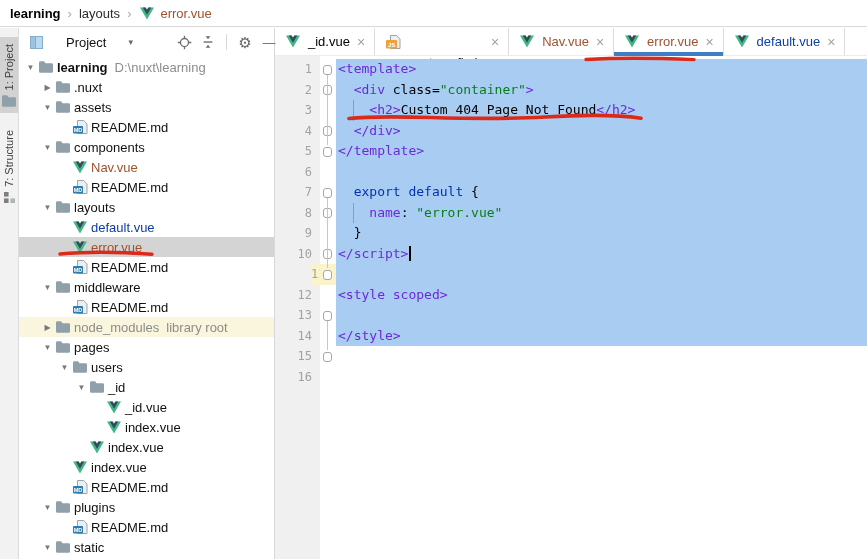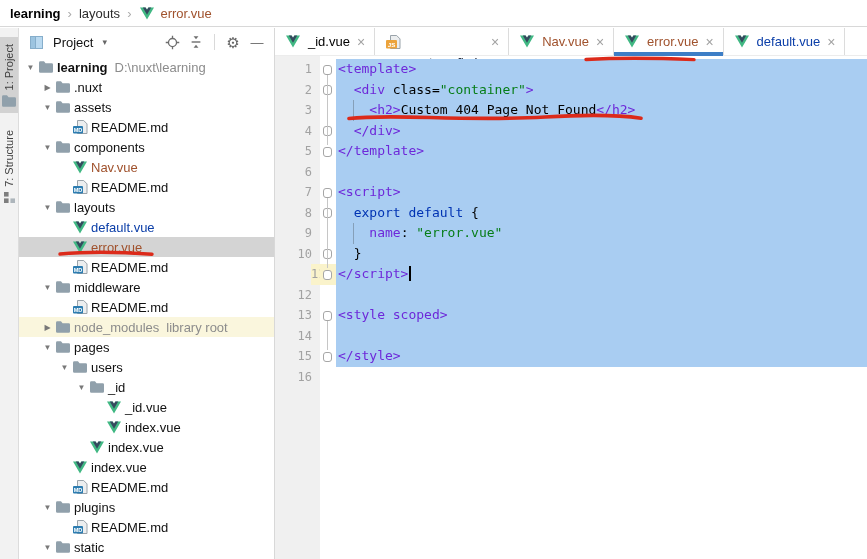--- a/index.html
+++ b/index.html
@@ -16,21 +16,21 @@
   
   .stripe{position:absolute;left:0;top:28px;bottom:0;width:19px;background:#F2F2F2;
           border-right:1px solid #DCDCDC;box-sizing:border-box;z-index:4;}
   .vtab{display:flex;flex-direction:column;align-items:center;gap:5px;padding:7px 0 6px 0;width:100%;}
   .vtab.active{background:#D2D2D2;}
   .vtext{writing-mode:vertical-rl;transform:rotate(180deg);font-size:11px;color:#3F3F3F;}
 
   
   .panel{position:absolute;left:19px;top:28px;bottom:0;width:256px;background:#fff;
          border-right:1px solid #D8D8D8;box-sizing:border-box;z-index:3;}
-  .panel-header{height:28px;display:flex;align-items:center;padding:0 8px 0 8px;font-size:13px;gap:8px;}
+  .panel-header{height:28px;display:flex;align-items:center;padding:0 8px 0 8px;font-size:13px;gap:21px;}
   .ph-title{color:#111;}
   .ph-chevron{color:#666;font-size:9px;margin-left:1px;}
   .ph-spacer{flex:1;}
   .ph-btn{width:18px;height:18px;display:flex;align-items:center;justify-content:center;color:#6E6E6E;}
   .ph-sep{width:1px;height:16px;background:#D9D9D9;margin:0 3px;}
   .gear-glyph{font-size:15px;line-height:1;color:#666;}
   .minus-glyph{font-size:13px;color:#666;}
 
   .tree{position:absolute;top:29px;left:0;right:0;bottom:0;overflow:hidden;font-size:13px;color:#111;}
   .trow{height:20px;display:flex;align-items:center;white-space:nowrap;}
@@ -520,21 +520,20 @@
         <div class="fold-line" style="top: 142.25px; height: 70px;"></div>
         <div class="fold-line" style="top: 265.25px; height: 29px;"></div>
       </div>
     <div class="codearea">
         <div class="code-line sel"><span class="tk-tag">&lt;template&gt;</span></div>
         <div class="code-line sel"><span class="tk-pl">  </span><span class="tk-tag">&lt;div</span><span class="tk-pl"> </span><span class="tk-attr">class</span><span class="tk-pl">=</span><span class="tk-str">"container"</span><span class="tk-tag">&gt;</span></div>
         <div class="code-line sel"><span class="guide"></span><span class="tk-pl">    </span><span class="tk-tag">&lt;h2&gt;</span><span class="tk-pl">Custom 404 Page Not Found</span><span class="tk-tag">&lt;/h2&gt;</span></div>
         <div class="code-line sel"><span class="tk-pl">  </span><span class="tk-tag">&lt;/div&gt;</span></div>
         <div class="code-line sel"><span class="tk-tag">&lt;/template&gt;</span></div>
         <div class="code-line sel"></div>
-        <div class="code-line sel"><span class="tk-tag">&lt;script&gt;</span></div>
         <div class="code-line sel"><span class="tk-pl">  </span><span class="tk-kw">export default</span><span class="tk-pl"> {</span></div>
         <div class="code-line sel"><span class="guide"></span><span class="tk-pl">    </span><span class="tk-prop">name</span><span class="tk-pl">: </span><span class="tk-str">"error.vue"</span></div>
         <div class="code-line sel"><span class="tk-pl">  }</span></div>
         <div class="code-line sel"><span class="tk-tag">&lt;/script&gt;</span><span class="caret"></span></div>
         <div class="code-line sel"></div>
         <div class="code-line sel"><span class="tk-tag">&lt;style scoped&gt;</span></div>
         <div class="code-line sel"></div>
         <div class="code-line sel"><span class="tk-tag">&lt;/style&gt;</span></div>
         <div class="code-line"></div>
       </div>

